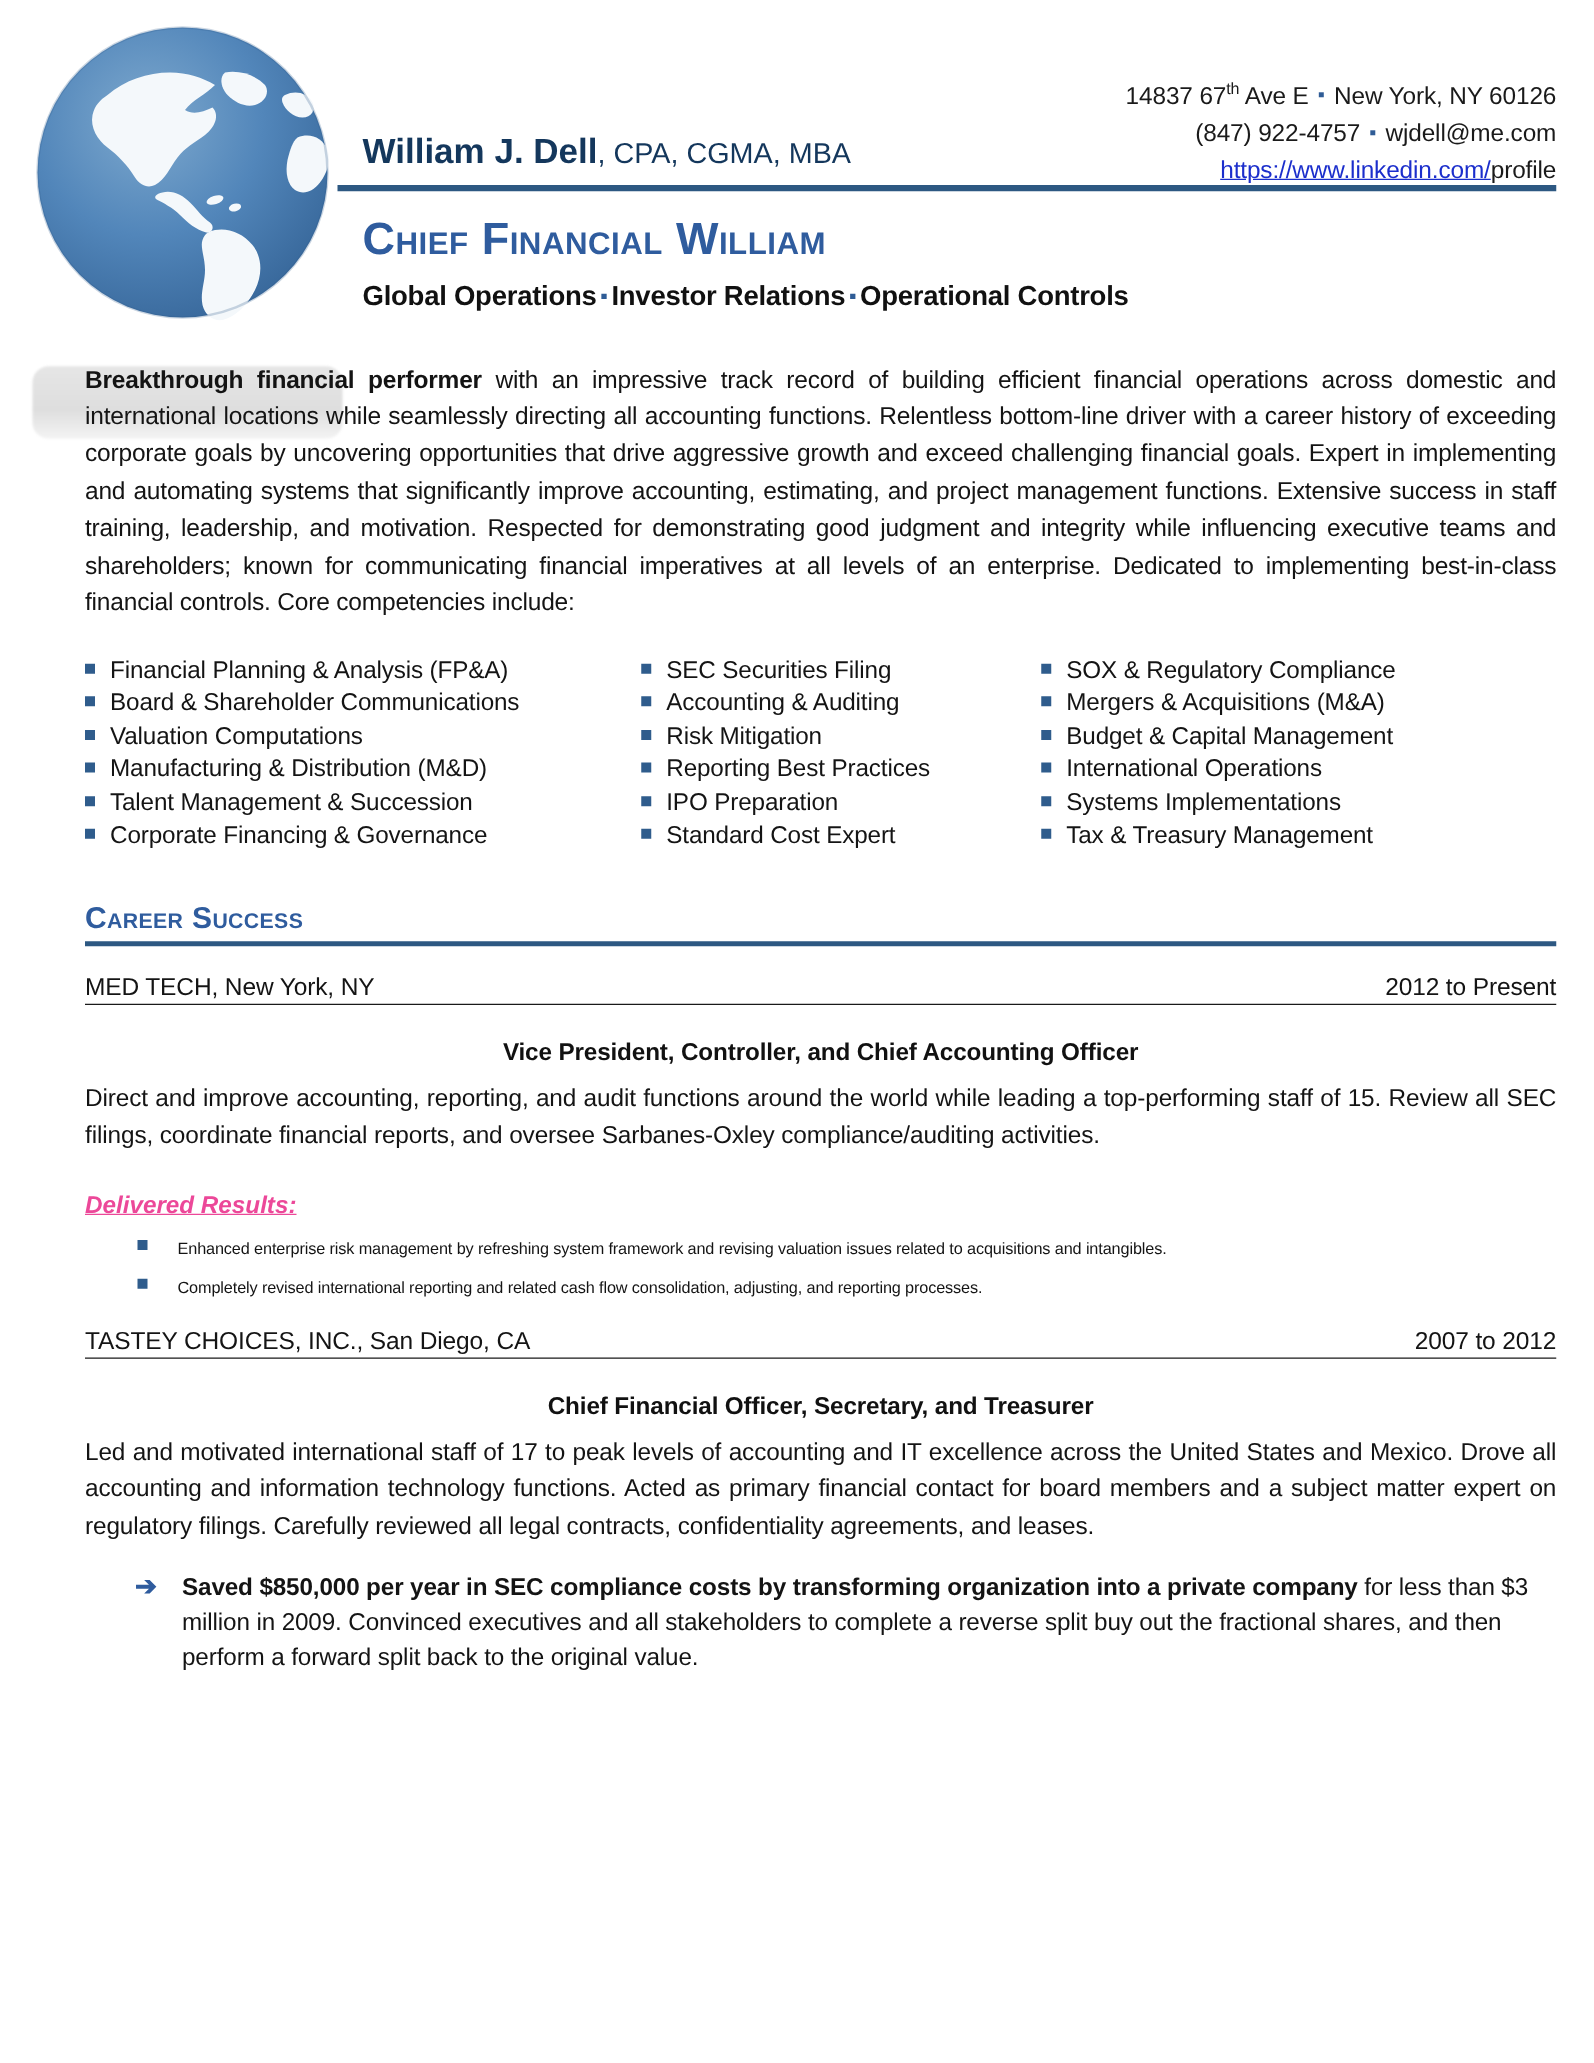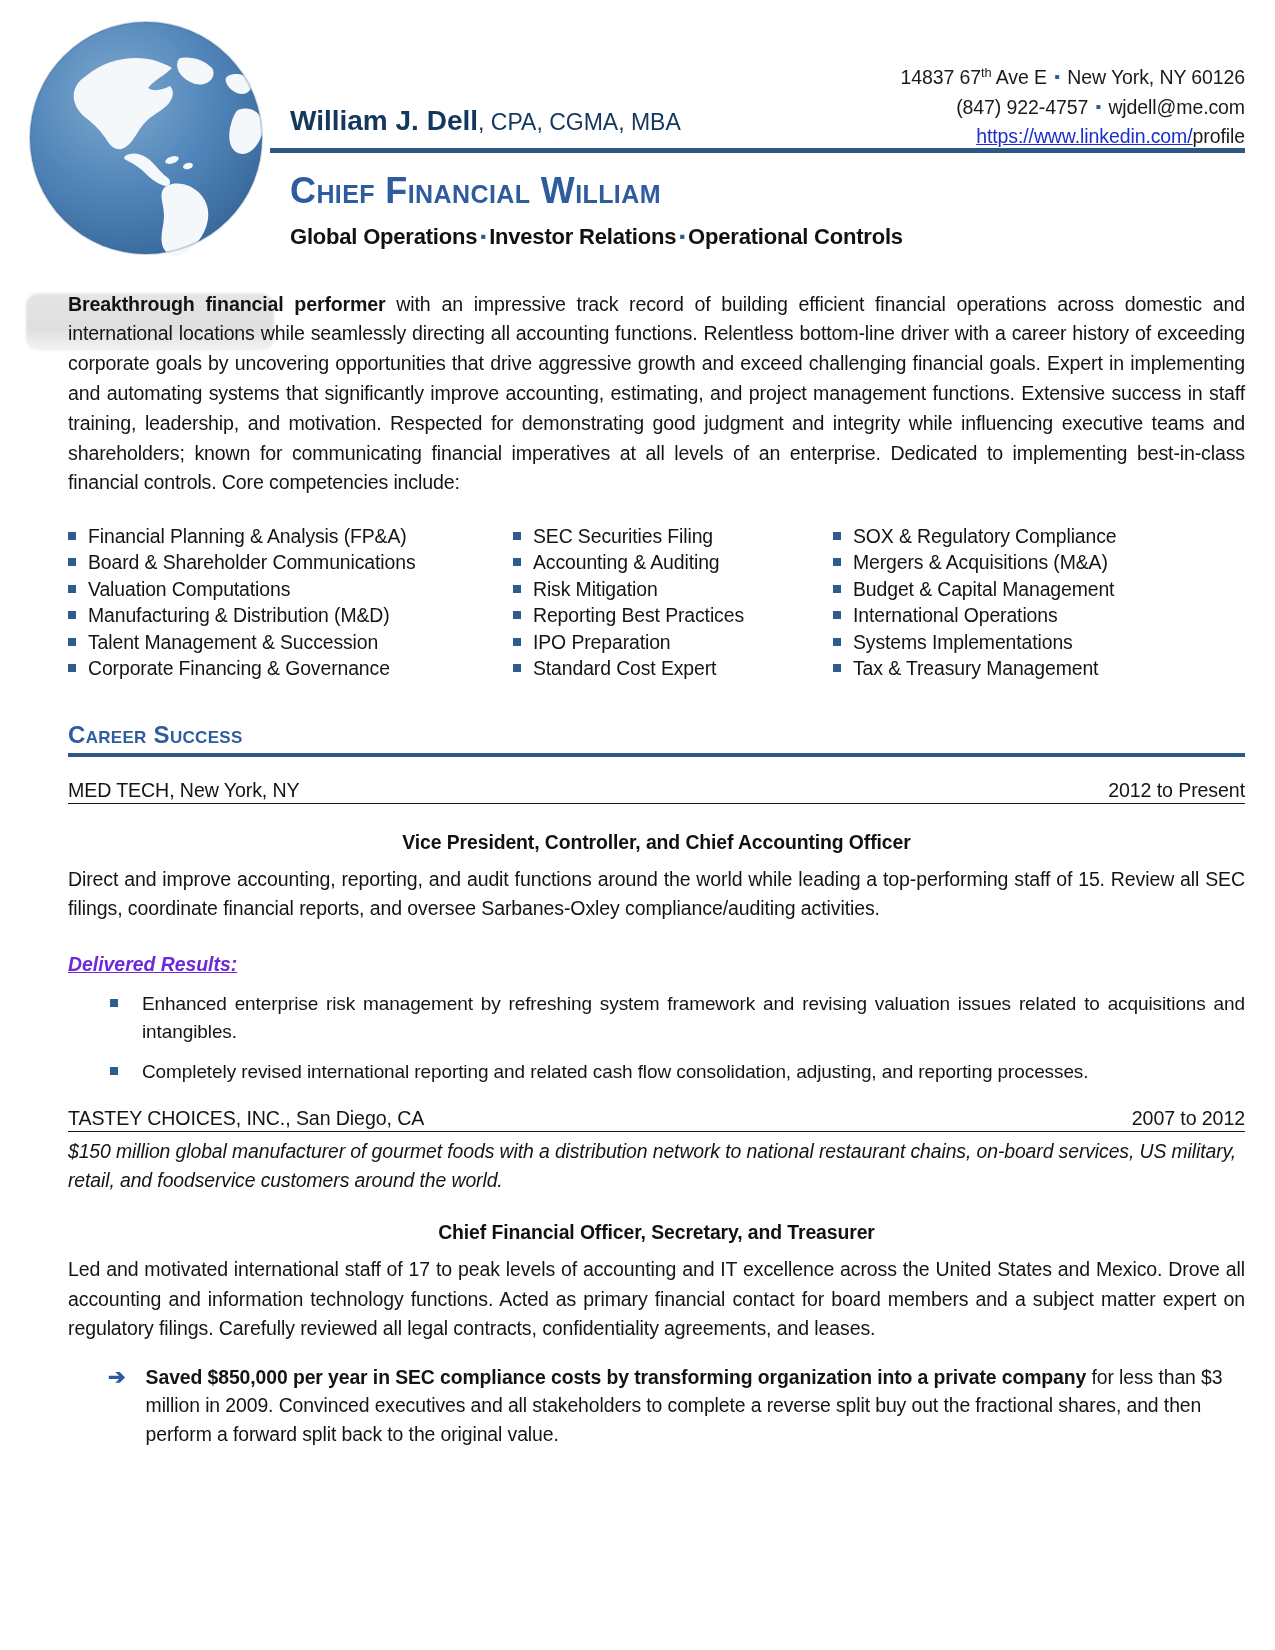--- a/index.html
+++ b/index.html
@@ -227,39 +227,39 @@
     margin-top: 11px;
     text-align: justify;
     color: #141414;
     letter-spacing: -0.1px;
   }
   .delivered {
     margin-top: 30px;
     font-size: 19.4px;
     font-weight: bold;
     font-style: italic;
-    color: #6d28d9;
+    color: #ec4899;
     text-decoration: underline;
     display: inline-block;
   }
   .result-list { margin-top: 14px; }
   .result-item {
     display: flex;
     align-items: baseline;
     margin-bottom: 12px;
     padding-left: 42px;
   }
   .result-item .sq-bullet {
     width: 8px; height: 8px;
     margin-right: 24px;
     top: -3px;
   }
   .result-text {
     flex: 1;
-    font-size: 19px;
+    font-size: 13px;
     line-height: 1.46;
     text-align: justify;
     color: #141414;
     letter-spacing: -0.1px;
   }
   .arrow-list { margin-top: 20px; }
   .arrow-item {
     display: flex;
     align-items: baseline;
     padding-left: 40px;
@@ -472,21 +472,20 @@
           <span class="result-text">Completely revised international reporting and related cash flow consolidation, adjusting, and reporting processes.</span>
         </div>
       </div>
     </div>
 
     <div class="job">
       <div class="job-company-row">
         <span>TASTEY CHOICES, INC., San Diego, CA</span>
         <span>2007 to 2012</span>
       </div>
-      <div class="job-blurb">$150 million global manufacturer of gourmet foods with a distribution network to national restaurant chains, on-board services, US military, retail, and foodservice customers around the world.</div>
       <div class="job-role">Chief Financial Officer, Secretary, and Treasurer</div>
       <div class="job-desc">Led and motivated international staff of 17 to peak levels of accounting and IT excellence across the United States and Mexico. Drove all accounting and information technology functions. Acted as primary financial contact for board members and a subject matter expert on regulatory filings. Carefully reviewed all legal contracts, confidentiality agreements, and leases.</div>
       <div class="arrow-list">
         <div class="arrow-item">
           <span class="arrow-glyph">➔</span>
           <span class="arrow-text"><b>Saved $850,000 per year in SEC compliance costs by transforming organization into a private company</b><span> for less than $3 million in 2009. Convinced executives and all stakeholders to complete a reverse split buy out the fractional shares, and then perform a forward split back to the original value.</span></span>
         </div>
       </div>
     </div>
   </div>

